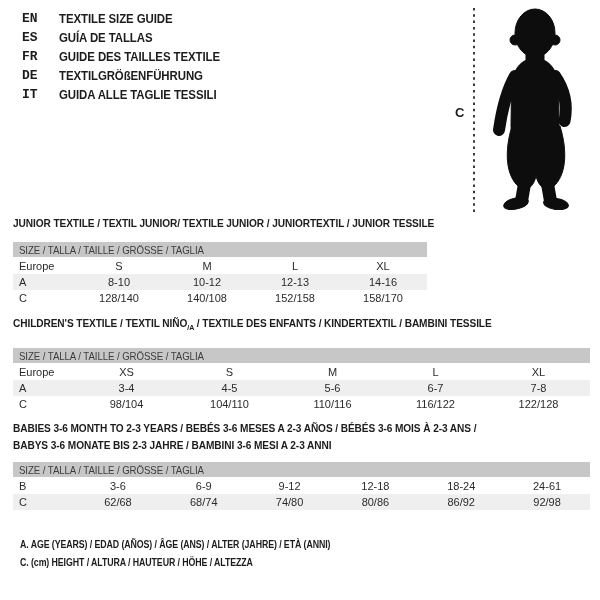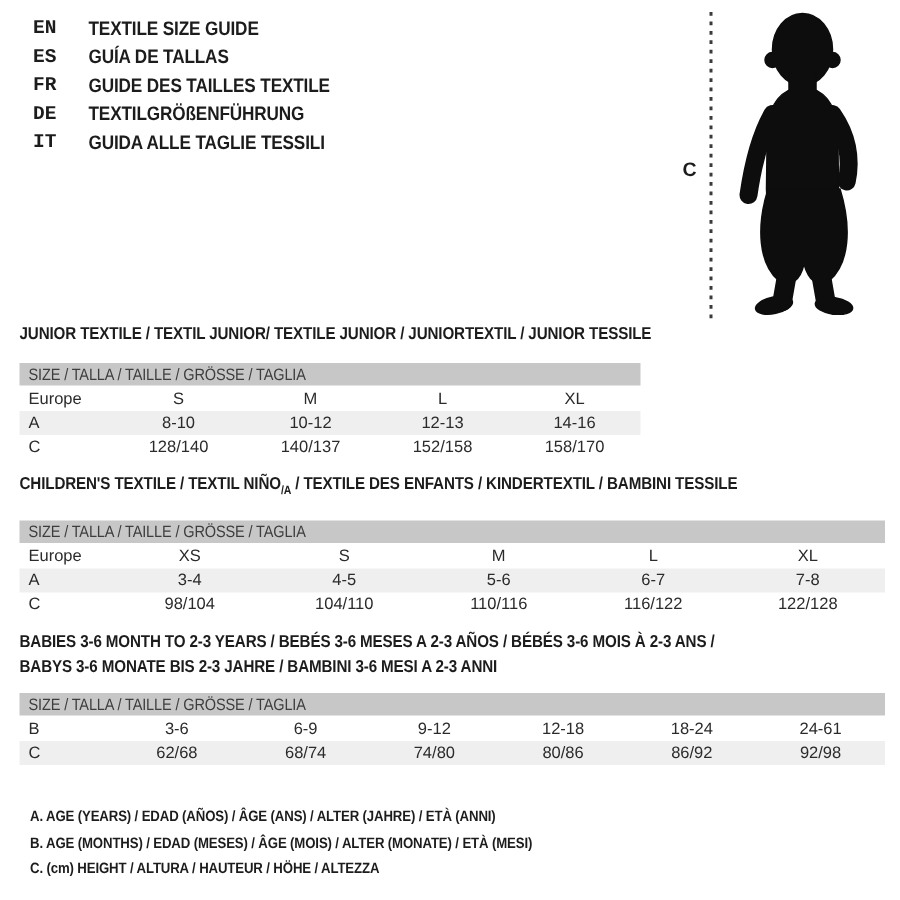--- a/index.html
+++ b/index.html
@@ -119,21 +119,21 @@
           <div class="tr shaded">
             <span class="td lbl">A</span>
             <span class="td val">8-10</span>
             <span class="td val">10-12</span>
             <span class="td val">12-13</span>
             <span class="td val">14-16</span>
           </div>
           <div class="tr">
             <span class="td lbl">C</span>
             <span class="td val">128/140</span>
-            <span class="td val">140/137</span>
+            <span class="td val">140/108</span>
             <span class="td val">152/158</span>
             <span class="td val">158/170</span>
           </div>
         </div>
       </div>
       <div class="section sec-1">
         <div class="sec-title">
           <div class="title-line"><span class="cond">CHILDREN'S TEXTILE / TEXTIL NIÑO<sub>/A</sub> / TEXTILE DES ENFANTS / KINDERTEXTIL / BAMBINI TESSILE</span></div>
         </div>
         <div class="tbl">
@@ -192,17 +192,16 @@
             <span class="td val">80/86</span>
             <span class="td val">86/92</span>
             <span class="td val">92/98</span>
           </div>
         </div>
       </div>
     </div>
 
   <div class="notes" id="notes">
       <div class="note-line"><span class="cond">A. AGE (YEARS) / EDAD (AÑOS) / ÂGE (ANS) / ALTER (JAHRE) / ETÀ (ANNI)</span></div>
-      <div class="note-line"><span class="cond">B. AGE (MONTHS) / EDAD (MESES) / ÂGE (MOIS) / ALTER (MONATE) / ETÀ (MESI)</span></div>
       <div class="note-line"><span class="cond">C. (cm) HEIGHT / ALTURA / HAUTEUR / HÖHE / ALTEZZA</span></div>
     </div>
 
 </div>
 
 </body></html>

